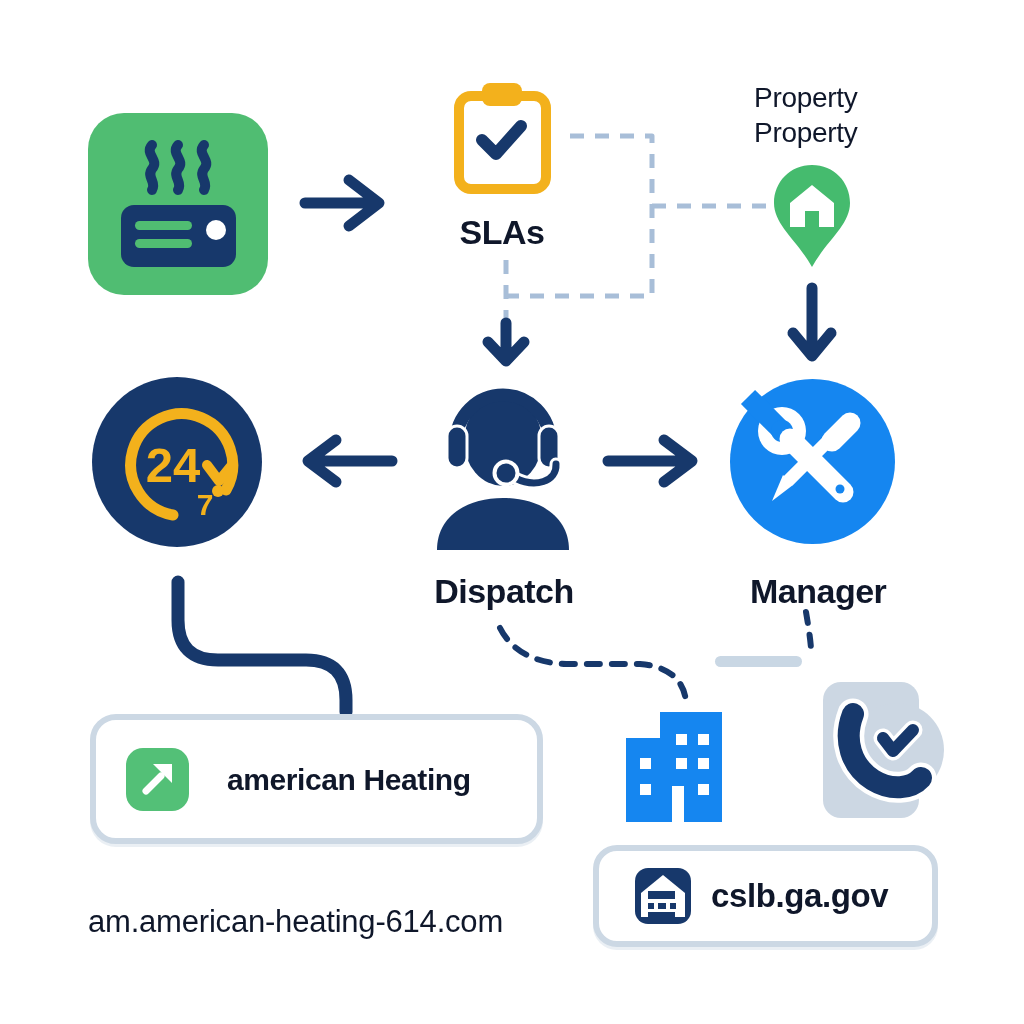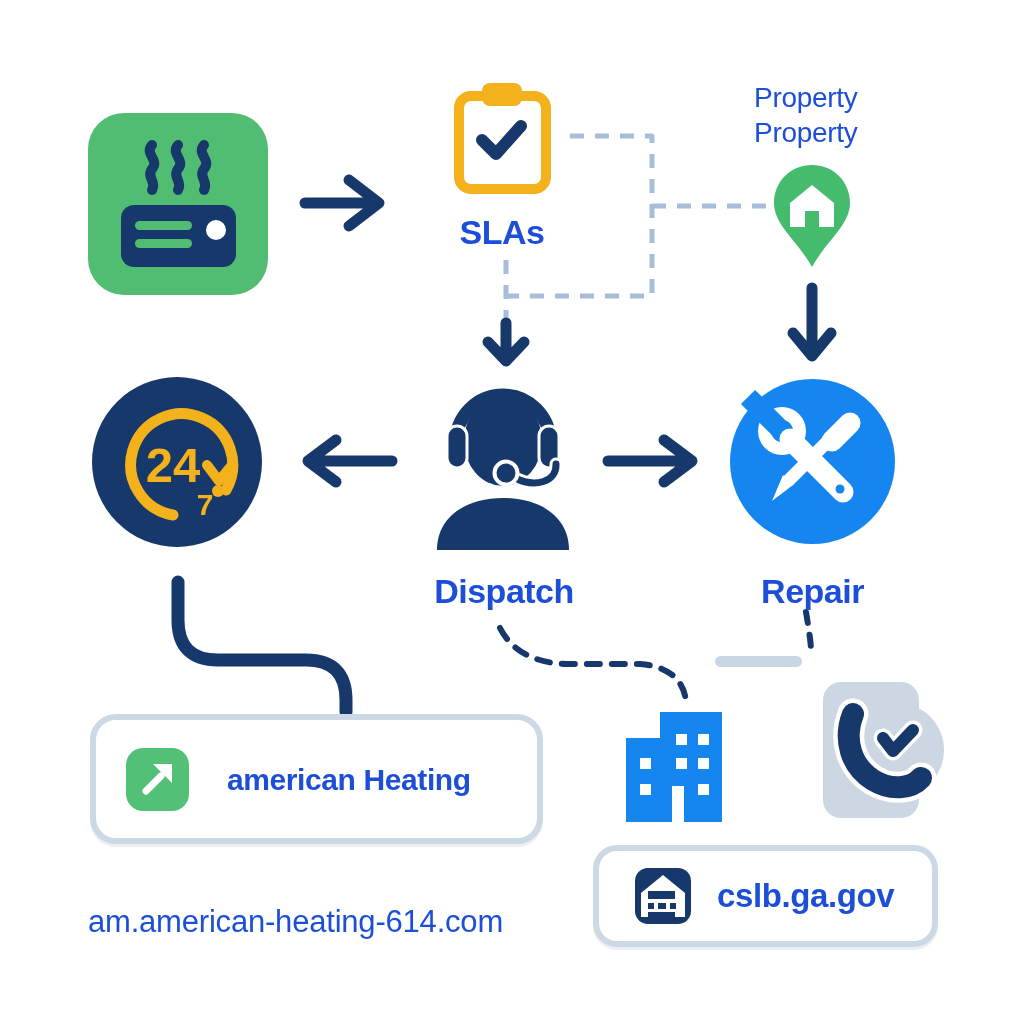--- a/index.html
+++ b/index.html
@@ -2,35 +2,35 @@
 <html><head>
 <meta charset="utf-8">
 <style>
   html,body{margin:0;padding:0;background:#fff;}
   .stage{
     position:relative;width:1024px;height:1024px;overflow:hidden;
     background:#ffffff;font-family:"Liberation Sans",sans-serif;color:#17386b;
   }
   .abs{position:absolute;}
   svg{display:block;}
-  .lbl{color:#1d4ed8;}
+  .lbl{color:#0f172a;}
   .node-label{font-size:33px;font-weight:700;text-align:center;letter-spacing:-.5px;}
   .pm-label{font-size:28px;font-weight:500;line-height:35px;letter-spacing:-.3px;}
   .heater-card{background:#50bd72;border-radius:36px;}
   .company-box{
     background:#fff;border:6px solid #ccd8e4;border-radius:26px;
     display:flex;align-items:center;gap:38px;padding-left:30px;box-sizing:border-box;
     box-shadow:0 3px 0 rgba(170,190,210,.25);
   }
   .company-name{font-size:30px;font-weight:700;line-height:37px;letter-spacing:-.4px;}
   .green-chip{width:63px;height:63px;border-radius:17px;background:#53c077;flex:0 0 auto;}
   .url-text{font-size:31px;font-weight:500;letter-spacing:-.2px;}
   .license-box{
     background:#fff;border:6px solid #ccd8e4;border-radius:24px;
-    display:flex;align-items:center;gap:26px;padding-left:36px;box-sizing:border-box;
+    display:flex;align-items:center;gap:20px;padding-left:36px;box-sizing:border-box;
     box-shadow:0 3px 0 rgba(170,190,210,.25);
   }
   .license-text{font-size:33px;font-weight:700;letter-spacing:-.4px;}
   .z1{z-index:1}.z2{z-index:2}
 </style>
 </head>
 <body>
 
 <div class="stage">
 
@@ -111,21 +111,21 @@
     <circle cx="52" cy="52" r="24" fill="#ffffff"></circle>
     <line x1="52" y1="52" x2="18" y2="18" stroke="#1586f0" stroke-width="20"></line>
     <circle cx="52" cy="52" r="11" fill="#1586f0"></circle>
     <line x1="60" y1="60" x2="113" y2="113" stroke="#ffffff" stroke-width="21" stroke-linecap="round"></line>
     <circle cx="110" cy="110" r="4.5" fill="#1586f0"></circle>
 
     <line x1="120" y1="44" x2="102" y2="62" stroke="#ffffff" stroke-width="21" stroke-linecap="round"></line>
     <line x1="99" y1="61" x2="58" y2="102" stroke="#ffffff" stroke-width="13"></line>
     <polygon points="53,96 63,106 42,122" fill="#ffffff"></polygon>
   </svg>
-  <div class="abs z2 lbl node-label" style="left:750px;top:572px;width:125px;font-size:34px;">Repair</div>
+  <div class="abs z2 lbl node-label" style="left:750px;top:572px;width:125px;font-size:34px;">Manager</div>
 
   <div class="abs z2 company-box" style="left:90px;top:714px;width:453px;height:130px;">
     <div class="green-chip">
       <svg width="63" height="63" viewBox="0 0 63 63">
         <line x1="20" y1="43" x2="35" y2="28" stroke="#ffffff" stroke-width="7" stroke-linecap="round"></line>
         <polygon points="27,16 46,16 46,35" fill="#ffffff"></polygon>
       </svg>
     </div>
     <div class="lbl company-name">
       <div>american Heating</div>

